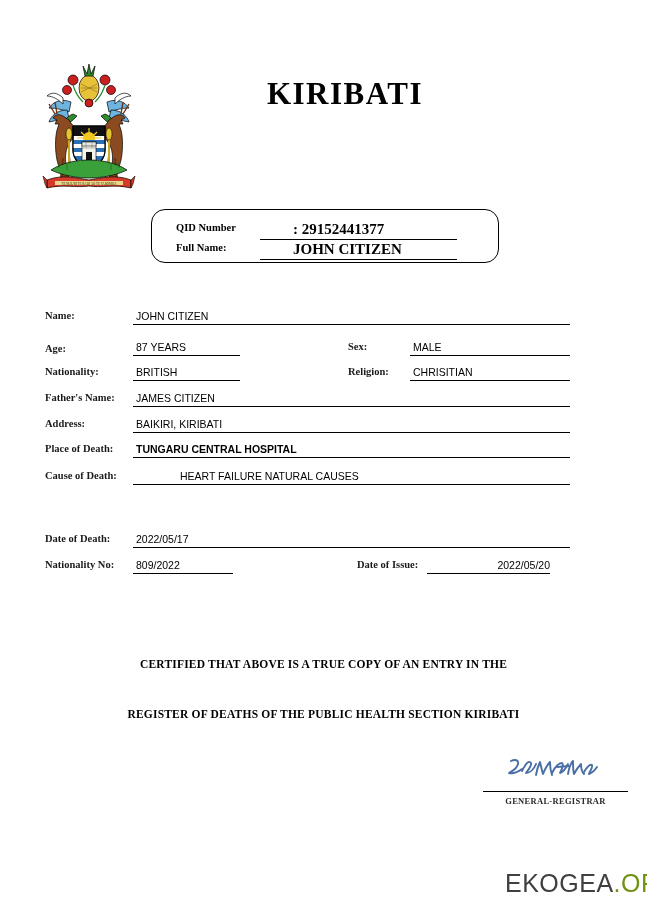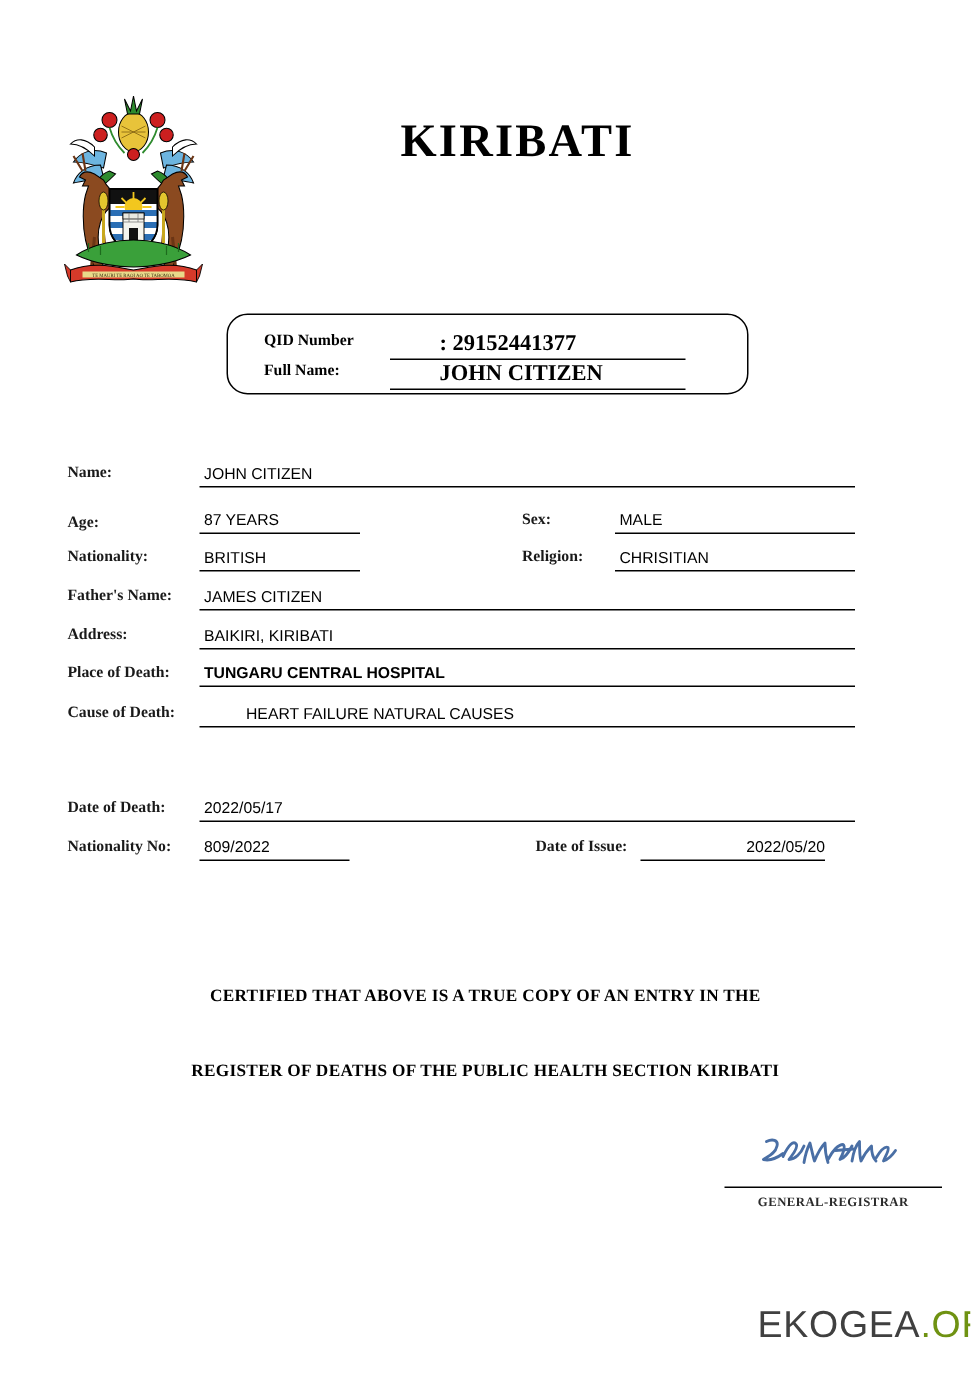--- a/index.html
+++ b/index.html
@@ -314,21 +314,21 @@
 
   <span class="field-label" style="left:45px; top:418px;">Address:</span>
   <span class="field-value" style="left:136px; top:418px;">BAIKIRI, KIRIBATI</span>
   <span class="field-rule" style="left:133px; top:432px; width:437px;"></span>
 
   <span class="field-label" style="left:45px; top:443px;">Place of Death:</span>
   <span class="field-value" style="left:136px; top:443px;font-weight:bold;">TUNGARU CENTRAL HOSPITAL</span>
   <span class="field-rule" style="left:133px; top:457px; width:437px;"></span>
 
   <span class="field-label" style="left:45px; top:470px;">Cause of Death:</span>
-  <span class="field-value" style="left:120px; top:470px;padding-left:44px;">HEART FAILURE NATURAL CAUSES</span>
+  <span class="field-value" style="left:136px; top:470px;padding-left:44px;">HEART FAILURE NATURAL CAUSES</span>
   <span class="field-rule" style="left:133px; top:484px; width:437px;"></span>
 
   <span class="field-label" style="left:45px; top:533px;">Date of  Death:</span>
   <span class="field-value" style="left:136px; top:533px;">2022/05/17</span>
   <span class="field-rule" style="left:133px; top:547px; width:437px;"></span>
 
   <span class="field-label" style="left:45px; top:559px;">Nationality No:</span>
   <span class="field-value" style="left:136px; top:559px;">809/2022</span>
   <span class="field-rule" style="left:133px; top:573px; width:100px;"></span>
 

